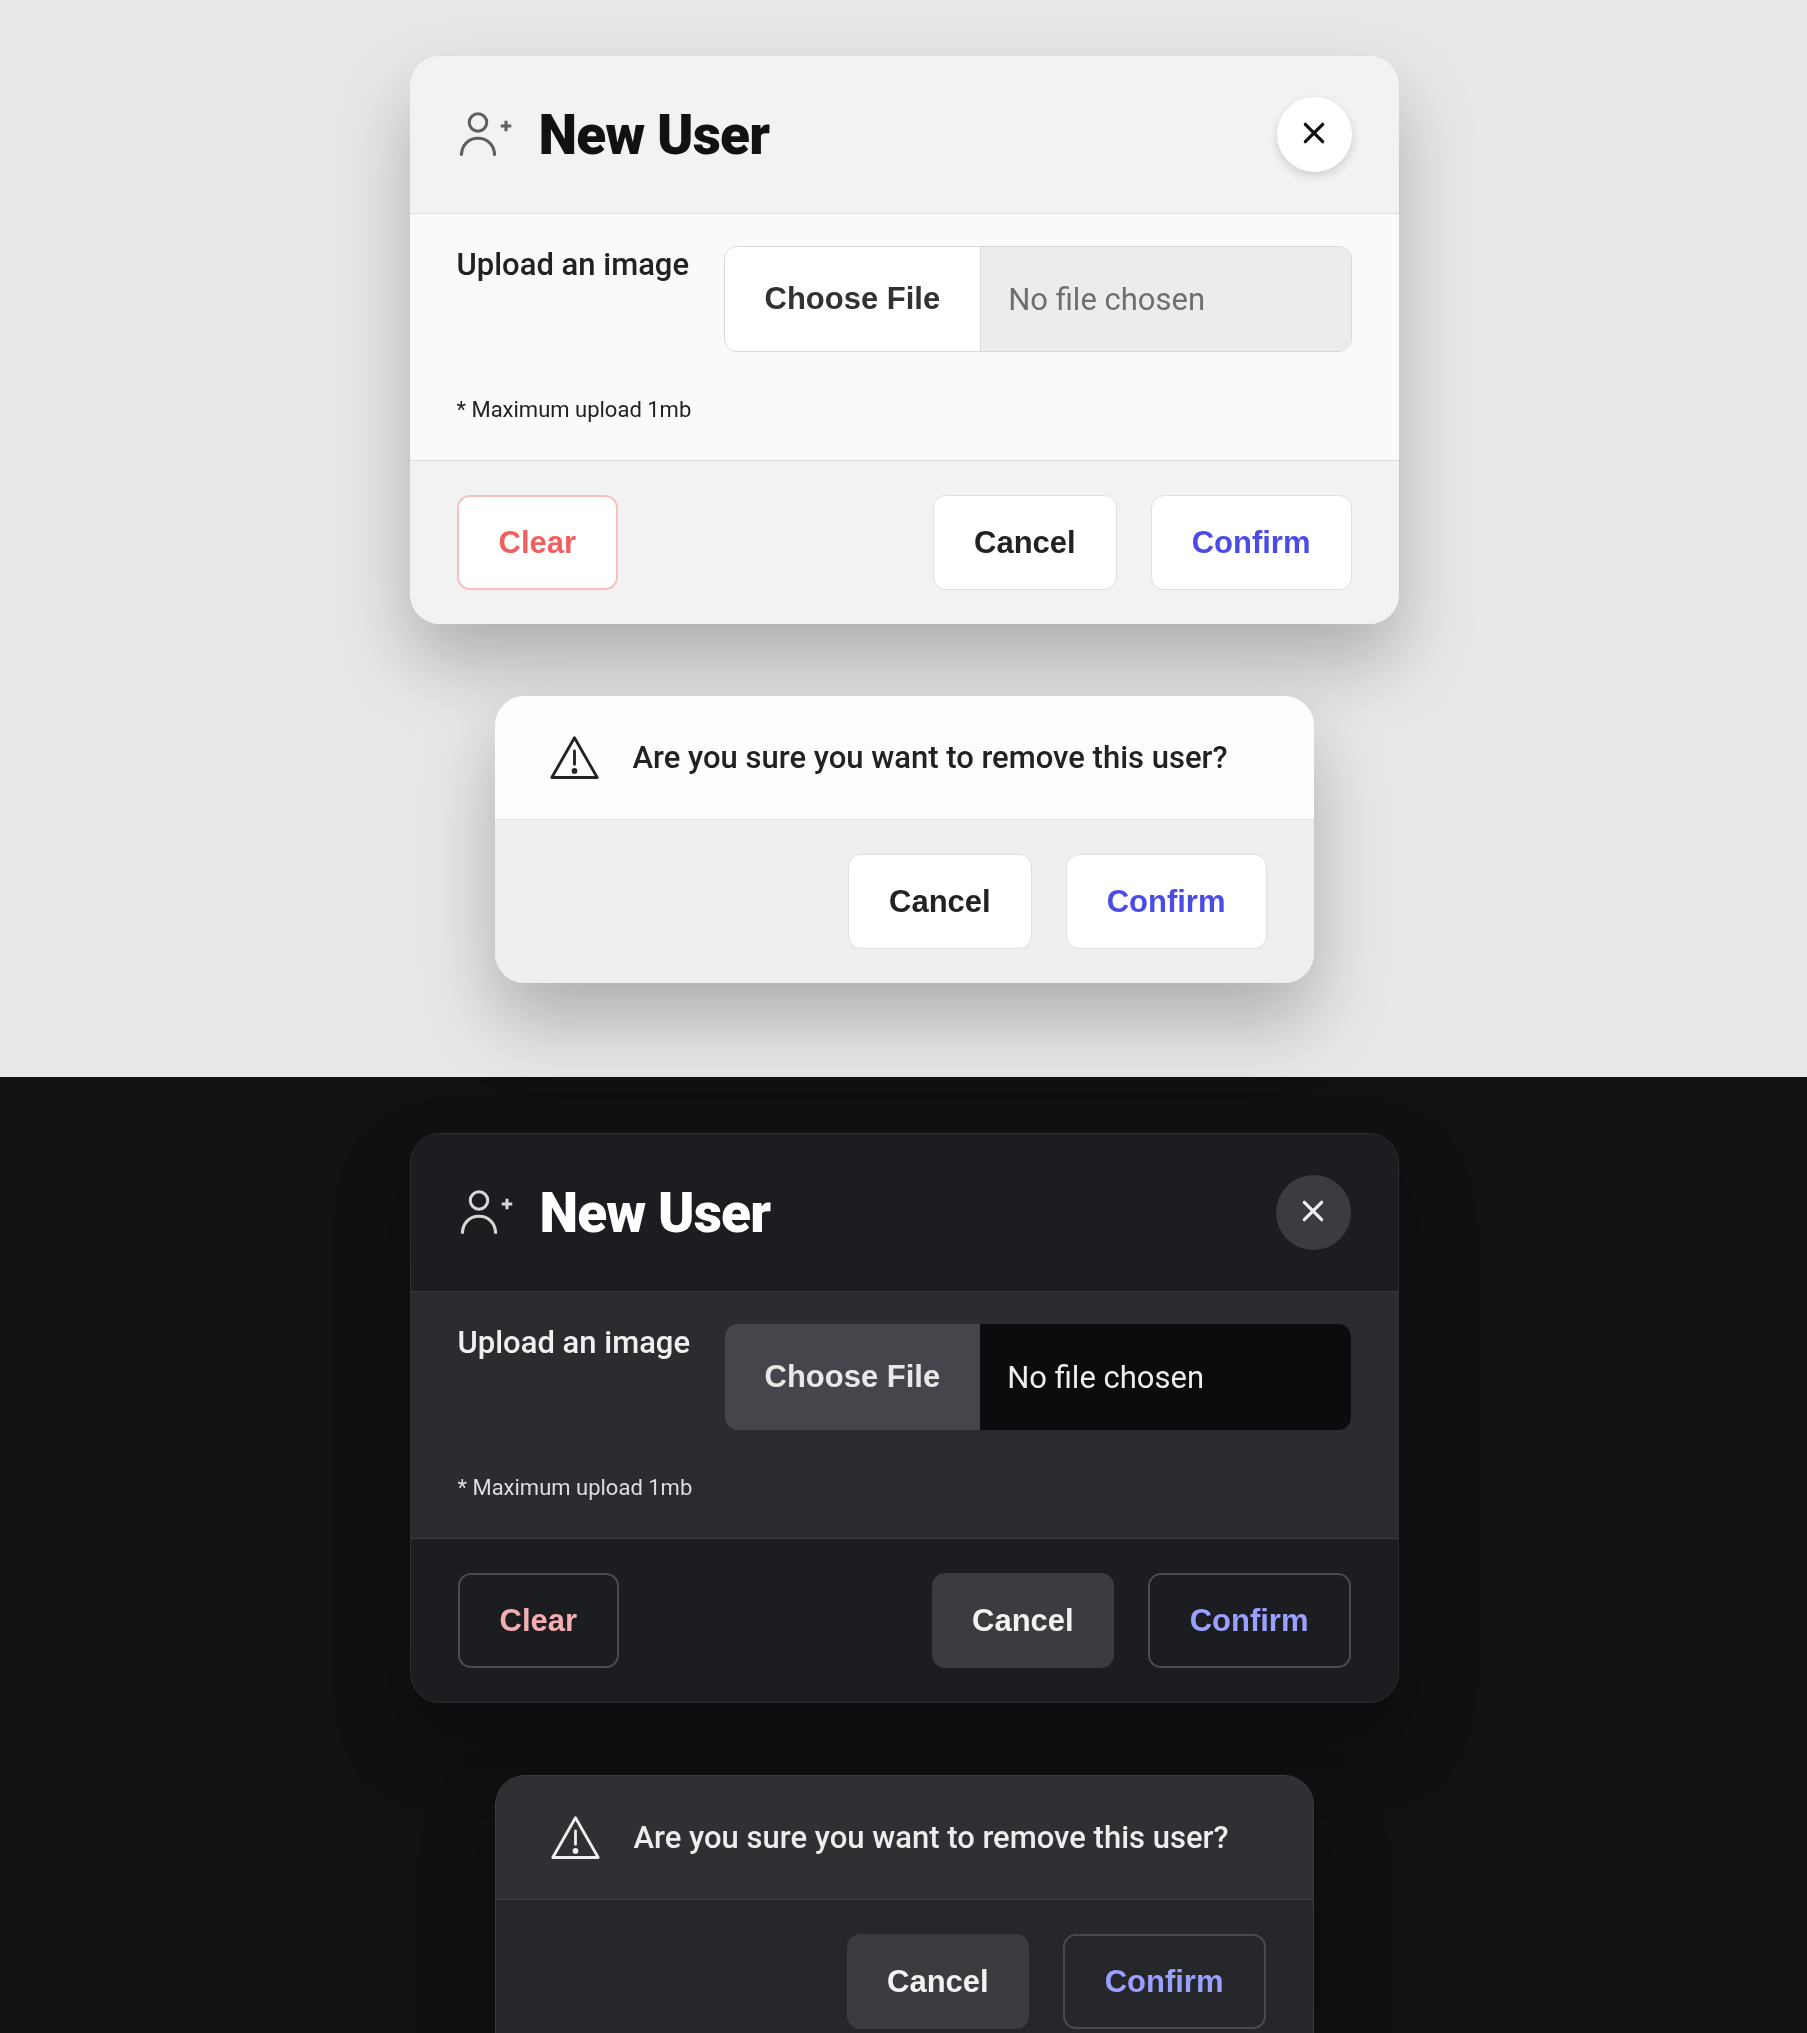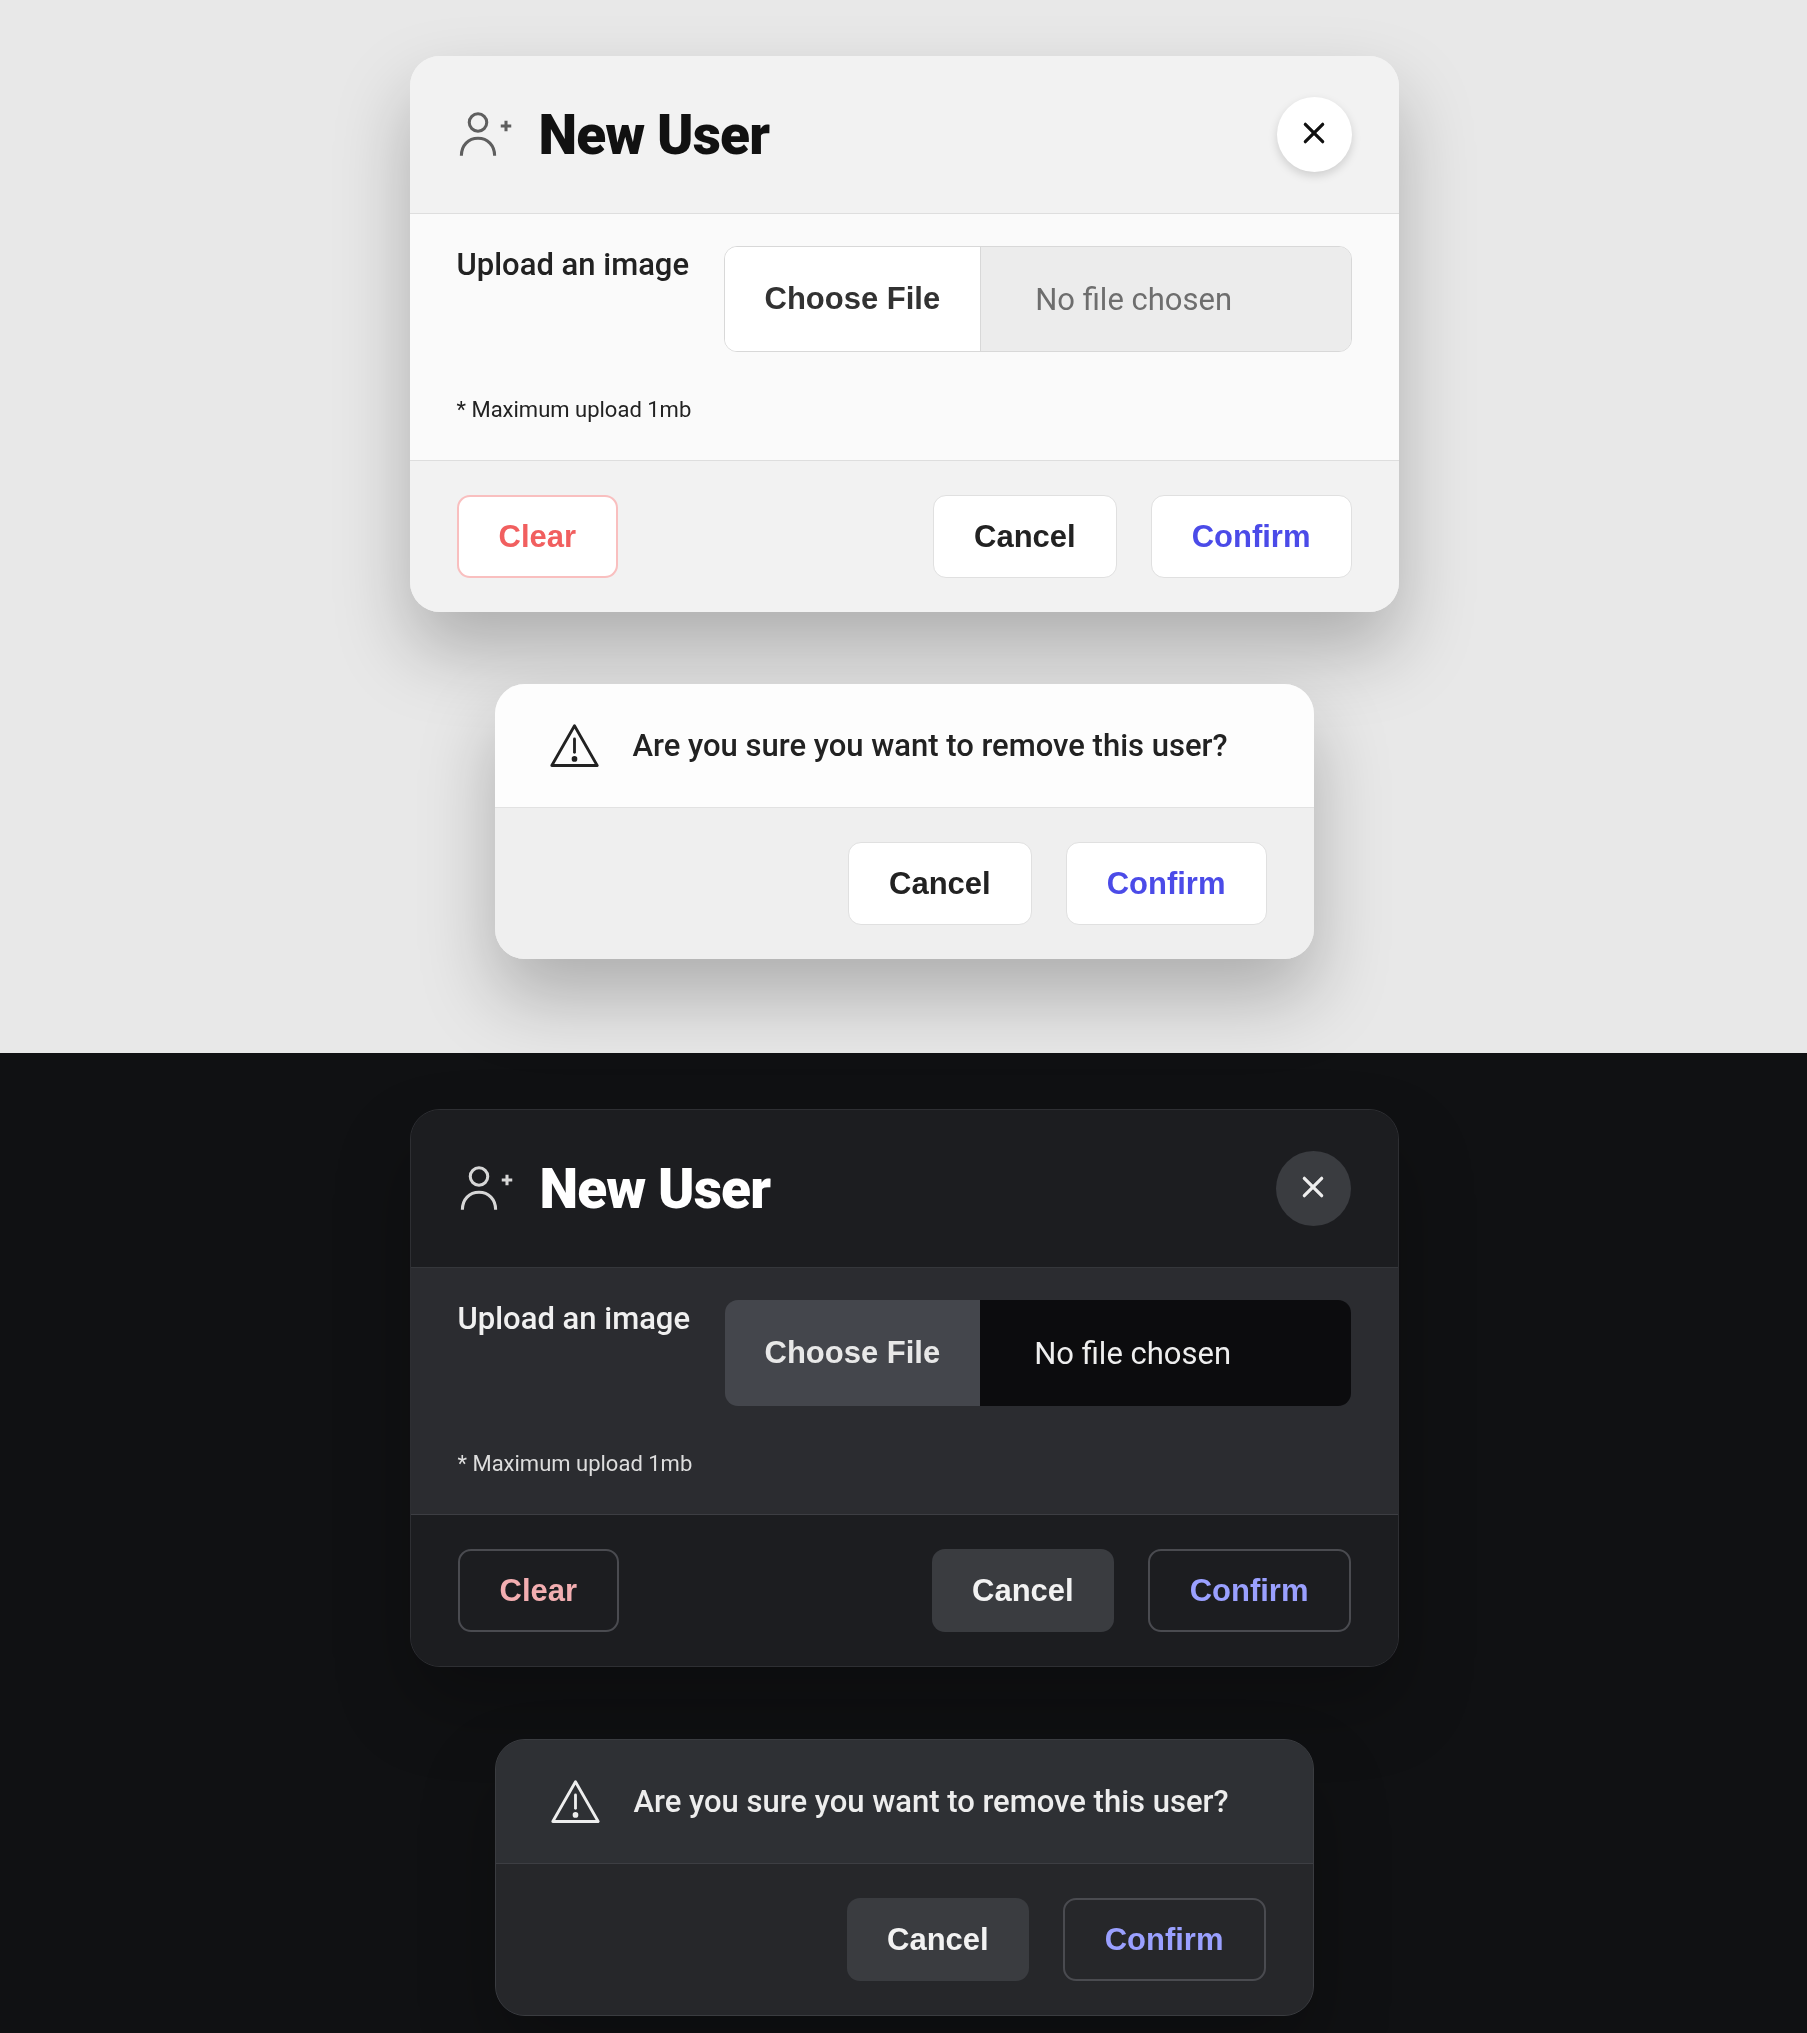--- a/index.html
+++ b/index.html
@@ -32,30 +32,30 @@
 .upload-row{display:flex;gap:32px;}
 .upload-label{font-size:31px;font-weight:500;min-width:235px;}
 .light .upload-label{color:#222;}
 .dark .upload-label{color:#f0f0f0;}
 .file-input{flex:1;display:flex;border-radius:13px;overflow:hidden;height:106px;}
 .light .file-input{border:0.9px solid #d8d8d8;}
 .dark .file-input{border:none;}
 .choose-btn{padding:0 40px;font-size:31px;font-weight:700;border:none;cursor:pointer;height:100%;}
 .light .choose-btn{background:#fff;color:#323232;border-right:0.9px solid #d8d8d8;}
 .dark .choose-btn{background:#44464c;color:#e8e8e8;}
-.file-status{flex:1;display:flex;align-items:center;padding:0 54px;font-size:31px;}
+.file-status{flex:1;display:flex;align-items:center;padding:0 27px;font-size:31px;}
 .light .file-status{background:#ececec;color:#6e6e6e;}
 .dark .file-status{background:#0c0c0e;color:#eee;}
 .hint{font-size:22px;margin-top:45px;}
 .light .hint{color:#222;}
 .dark .hint{color:#ddd;}
 .modal-footer{display:flex;padding:34px 47px;gap:34px;}
 .light .modal-footer{background:#f2f2f2;}
 .dark .modal-footer{background:#1c1d20;}
-.btn{height:83px;padding:0 40px;border-radius:13px;font-size:31px;font-weight:700;cursor:pointer;display:flex;align-items:center;justify-content:center;}
+.btn{height:95px;padding:0 40px;border-radius:13px;font-size:31px;font-weight:700;cursor:pointer;display:flex;align-items:center;justify-content:center;}
 .light .btn-clear{background:#fff;color:#f15f5f;border:2.8px solid rgba(241,95,95,0.4);}
 .dark .btn-clear{background:transparent;color:#f3aeb1;border:2.8px solid #4a4b50;}
 .spacer{flex:1;}
 .light .btn-cancel{background:#fff;color:#222;border:1.9px solid #e0e0e0;}
 .dark .btn-cancel{background:#3a3c40;color:#f2f2f2;border:none;}
 .light .btn-confirm{background:#fff;color:#4b4be8;border:1.9px solid #e0e0e0;}
 .dark .btn-confirm{background:transparent;color:#9aa0ff;border:2.8px solid #4a4b50;}
 .modal.confirm-modal{width:819px;}
 .confirm-header{display:flex;align-items:center;padding:38px 53px;gap:32px;}
 .light .confirm-modal{background:#efefef;}

